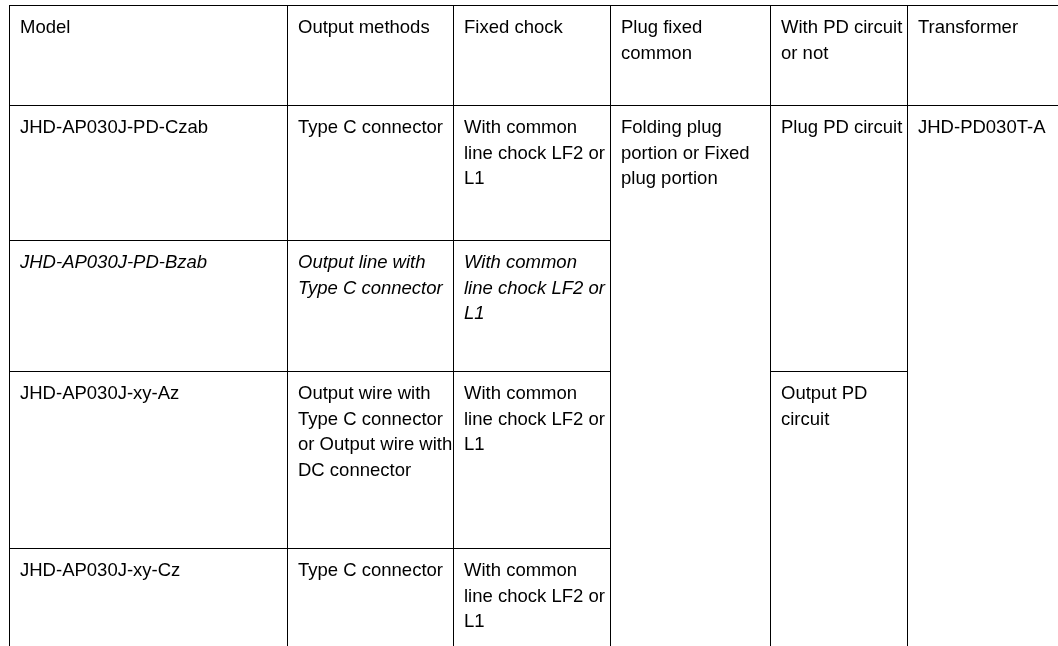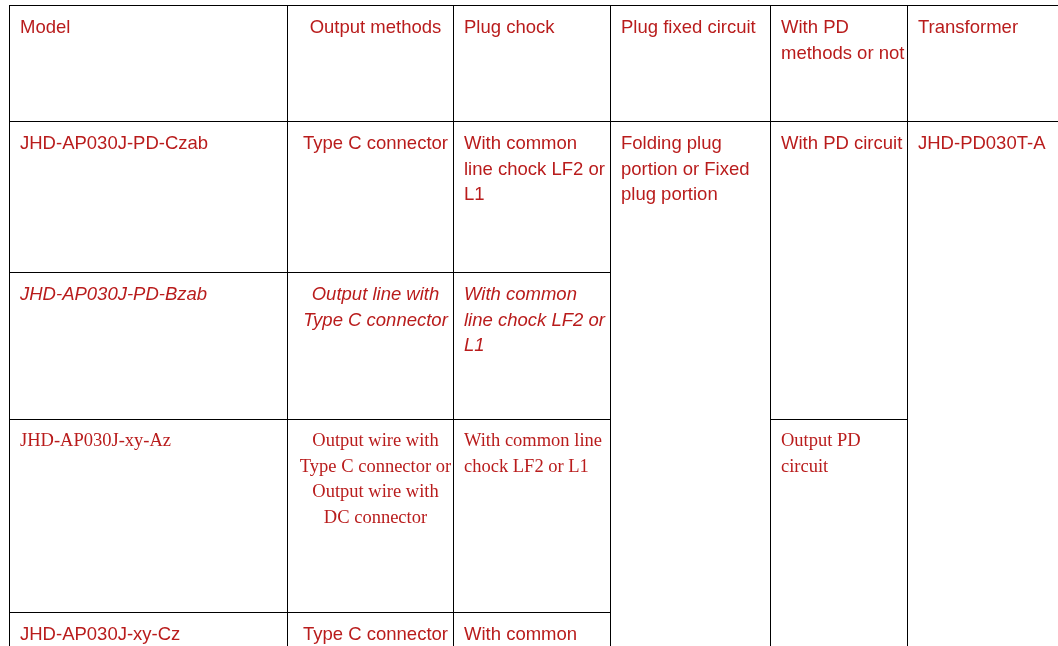--- a/index.html
+++ b/index.html
@@ -26,40 +26,40 @@
     top: 5px;
     width: 1039px;
     height: 632px;
     border-collapse: collapse;
     table-layout: fixed;
     background: #ffffff;
   }
   table.spec-table td {
     border: 1px solid #000000;
     vertical-align: top;
-    padding: 8px 0 16px 10px;
+    padding: 8px 0 0 10px;
     font-size: 18.5px;
     line-height: 25.6px;
     font-family: "Liberation Sans", sans-serif;
-    color: #b91c1c;
+    color: #000000;
     background: #ffffff;
     word-wrap: break-word;
     overflow-wrap: break-word;
     white-space: normal;
   }
   td.col-model      { width: 267px; }
-  td.col-output     { width: 155px; text-align: center; }
+  td.col-output     { width: 155px; }
   td.col-chock      { width: 146px; }
   td.col-plug       { width: 149px; }
   td.col-pd         { width: 126px; }
   td.col-transformer{ width: 196px; }
   tr.row-head td { height: 91px; }
   tr.row-1 td    { height: 126px; }
   tr.row-2 td    { height: 122px; font-style: italic; }
-  tr.row-3 td    { height: 168px; font-family: Liberation Serif, serif; }
+  tr.row-3 td    { height: 168px; }
   tr.row-4 td    { height: 125px; }
   .cell-text {
     display: block;
   }
 </style>
 </head>
 <body>
 
 <div class="page">
 
@@ -67,48 +67,48 @@
     <tbody>
 
       <tr class="row-head">
         <td class="col-model">
           <span class="cell-text">Model</span>
         </td>
         <td class="col-output">
           <span class="cell-text">Output methods</span>
         </td>
         <td class="col-chock">
-          <span class="cell-text">Plug chock</span>
+          <span class="cell-text">Fixed chock</span>
         </td>
         <td class="col-plug">
-          <span class="cell-text">Plug fixed circuit</span>
+          <span class="cell-text">Plug fixed common</span>
         </td>
         <td class="col-pd">
-          <span class="cell-text">With PD methods or not</span>
+          <span class="cell-text">With PD circuit or not</span>
         </td>
         <td class="col-transformer">
           <span class="cell-text">Transformer</span>
         </td>
       </tr>
 
       <tr class="row-1">
         <td class="col-model">
           <span class="cell-text">JHD-AP030J-PD-Czab</span>
         </td>
         <td class="col-output">
           <span class="cell-text">Type C connector</span>
         </td>
         <td class="col-chock">
           <span class="cell-text">With common line chock LF2 or L1</span>
         </td>
         <td class="col-plug" rowspan="4">
           <span class="cell-text">Folding plug portion or Fixed plug portion</span>
         </td>
         <td class="col-pd" rowspan="2">
-          <span class="cell-text">With PD circuit</span>
+          <span class="cell-text">Plug PD circuit</span>
         </td>
         <td class="col-transformer" rowspan="4">
           <span class="cell-text">JHD-PD030T-A</span>
         </td>
       </tr>
 
       <tr class="row-2">
         <td class="col-model">
           <span class="cell-text">JHD-AP030J-PD-Bzab</span>
         </td>

